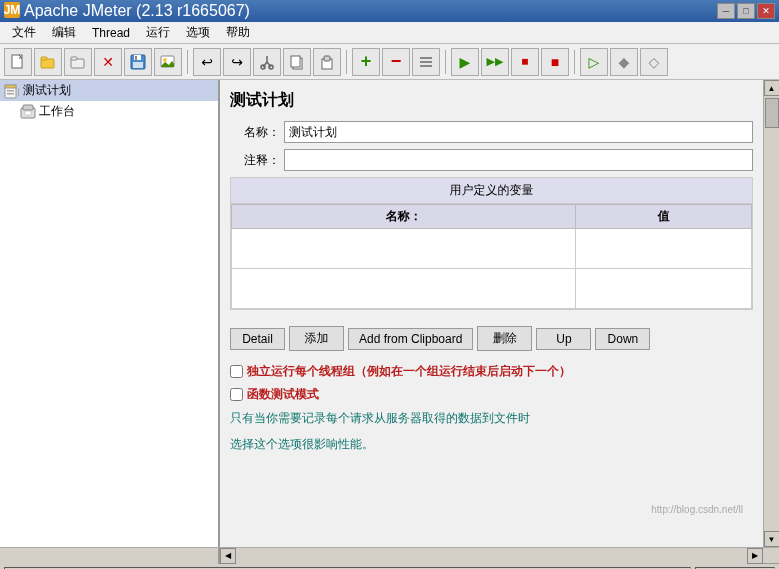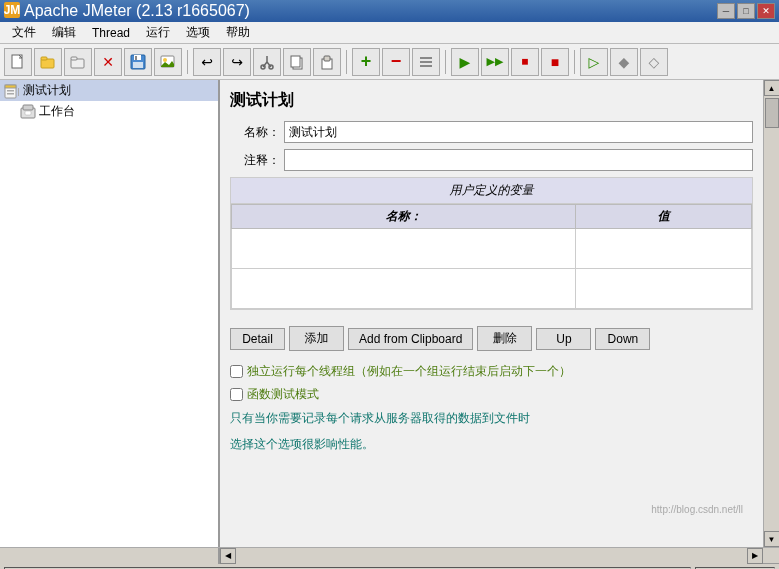--- a/index.html
+++ b/index.html
@@ -111,21 +111,20 @@
       background: white;
       padding: 1px 4px;
       font-size: 12px;
     }
 
     
     .vars-section {
       background: #e8e8e8;
       border: 1px solid #ccc;
       margin-top: 2px;
-      font-style: italic;
     }
     .vars-title {
       text-align: center;
       padding: 4px;
       font-size: 12px;
       background: #dde;
       border-bottom: 1px solid #ccc;
     }
     .vars-table {
       width: 100%;
@@ -166,21 +165,21 @@
     
     .options-section { margin-top: 12px; }
     .option-row {
       display: flex;
       align-items: center;
       margin-bottom: 6px;
       gap: 4px;
     }
     .option-row input[type=checkbox] { width: 13px; height: 13px; }
     .option-label { font-size: 12px; color: #000; }
-    .option-label.bold { font-weight: normal; color: #4d7c0f; }
+    .option-label.bold { font-weight: bold; color: #b91c1c; }
 
     
     .desc-text { font-size: 12px; color: #0f766e; margin-top: 4px; line-height: 1.5; }
 
     
     .scrollbar-right {
       width: 16px;
       background: #d4d0c8;
       border-left: 1px solid #aaa;
       display: flex;

